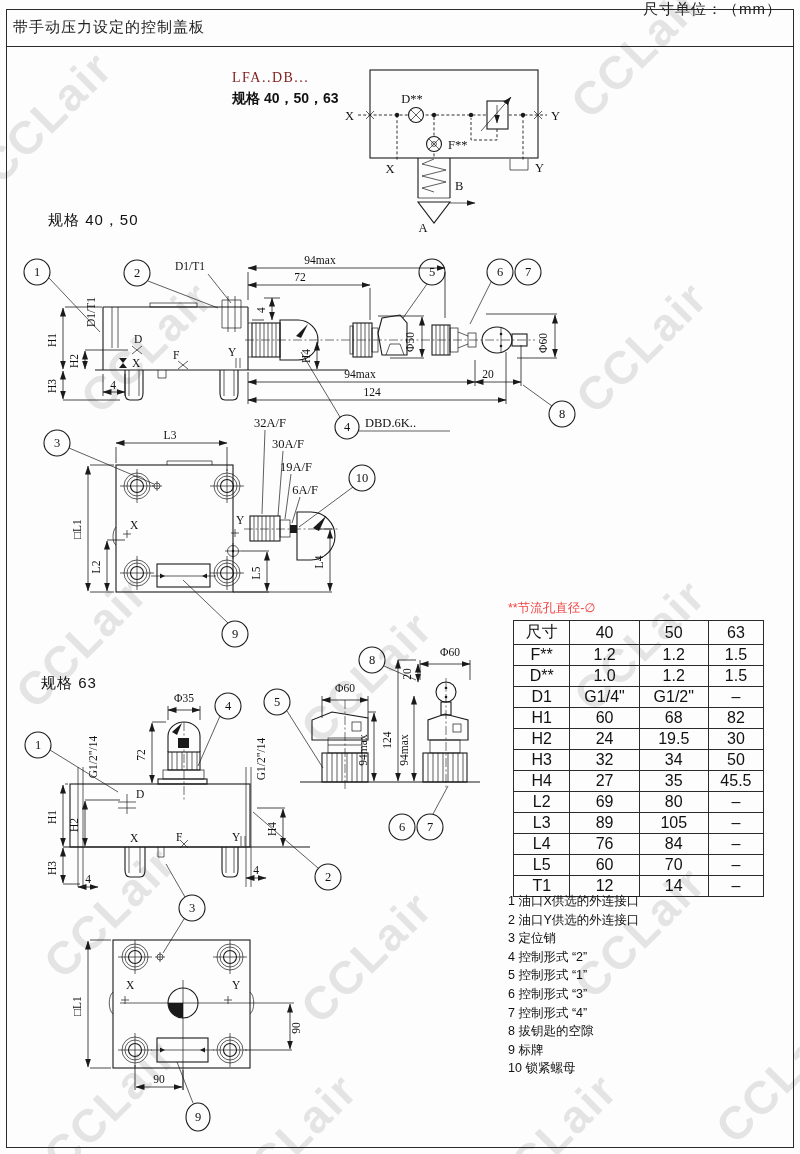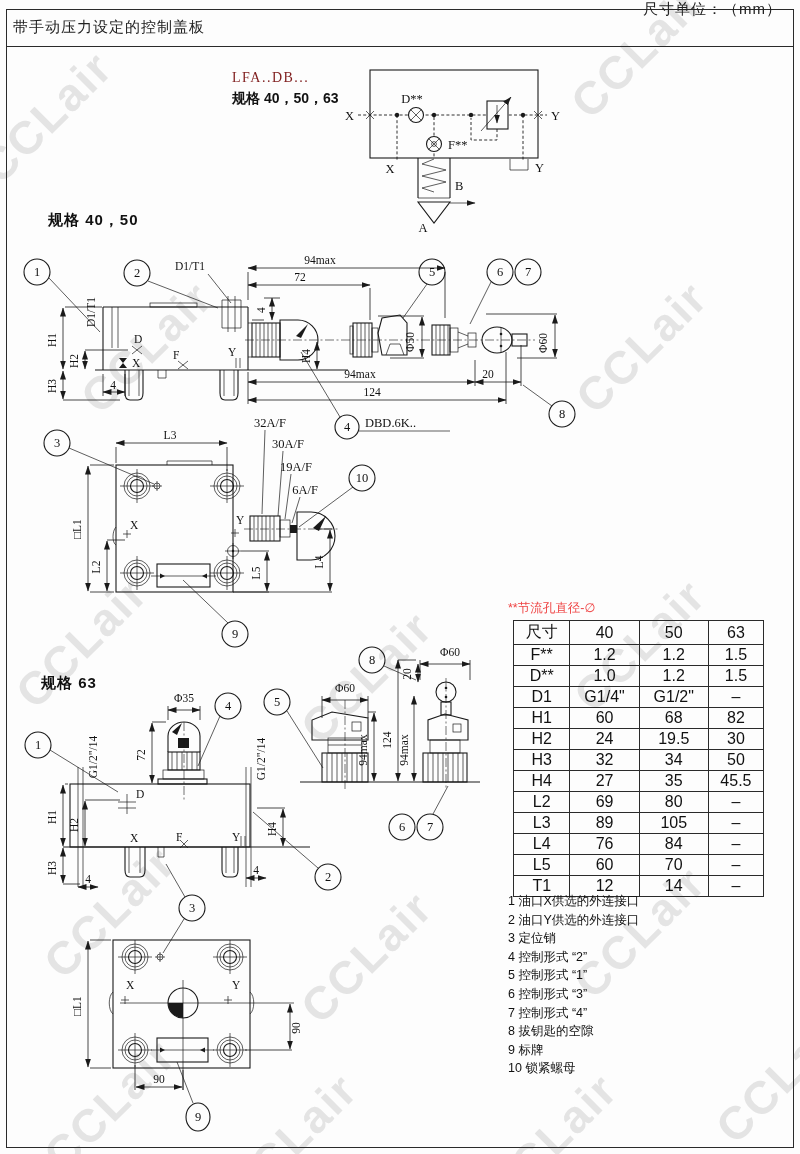--- a/index.html
+++ b/index.html
@@ -8,21 +8,21 @@
   .frame{position:absolute;left:6px;top:9px;width:786px;height:1137px;border:1.5px solid #2a2a2a;}
   .hdr-line{position:absolute;left:6px;top:46px;width:787px;height:0;border-top:1.5px solid #2a2a2a;}
   .hdr-title{position:absolute;left:13px;top:18px;font-size:15px;color:#222;letter-spacing:1px;font-family:Liberation Serif, serif;}
   .hdr-unit{position:absolute;right:18px;top:0;font-size:15px;color:#222;letter-spacing:1px;}
   .wm{position:absolute;font-size:46px;font-weight:bold;color:#e4e4e4;
       transform:rotate(-45deg);letter-spacing:2px;z-index:0;user-select:none;
       font-family:"Liberation Sans",sans-serif;}
   .abs{position:absolute;z-index:2;}
   .modelline{font-size:14px;letter-spacing:1.5px;color:#7f1d1d;font-family:Liberation Serif, serif;}
   .sizesline{font-size:14px;font-weight:bold;color:#111;margin-top:4px;}
-  .sec-title{font-size:15px;font-weight:bold;color:#111;letter-spacing:1px;}
+  .sec-title{font-size:15px;font-weight:normal;color:#111;letter-spacing:1px;}
   svg{position:absolute;z-index:1;overflow:visible;}
   svg .ln{stroke:#1a1a1a;stroke-width:1.1;fill:none;}
   svg .tn{stroke:#1a1a1a;stroke-width:0.7;fill:none;}
   svg .dim{stroke:#1a1a1a;stroke-width:0.8;fill:none;}
   svg .dash{stroke:#1a1a1a;stroke-width:0.9;fill:none;stroke-dasharray:3,2.2;}
   svg .cl{stroke:#1a1a1a;stroke-width:0.6;fill:none;stroke-dasharray:9,2.5,2,2.5;}
   svg .fil{fill:#1a1a1a;stroke:none;}
   svg .wht{fill:#fdfdfd;}
   svg text{font-family:"Liberation Serif",serif;font-size:11.5px;fill:#111;}
   svg text.big{font-size:12.5px;}

